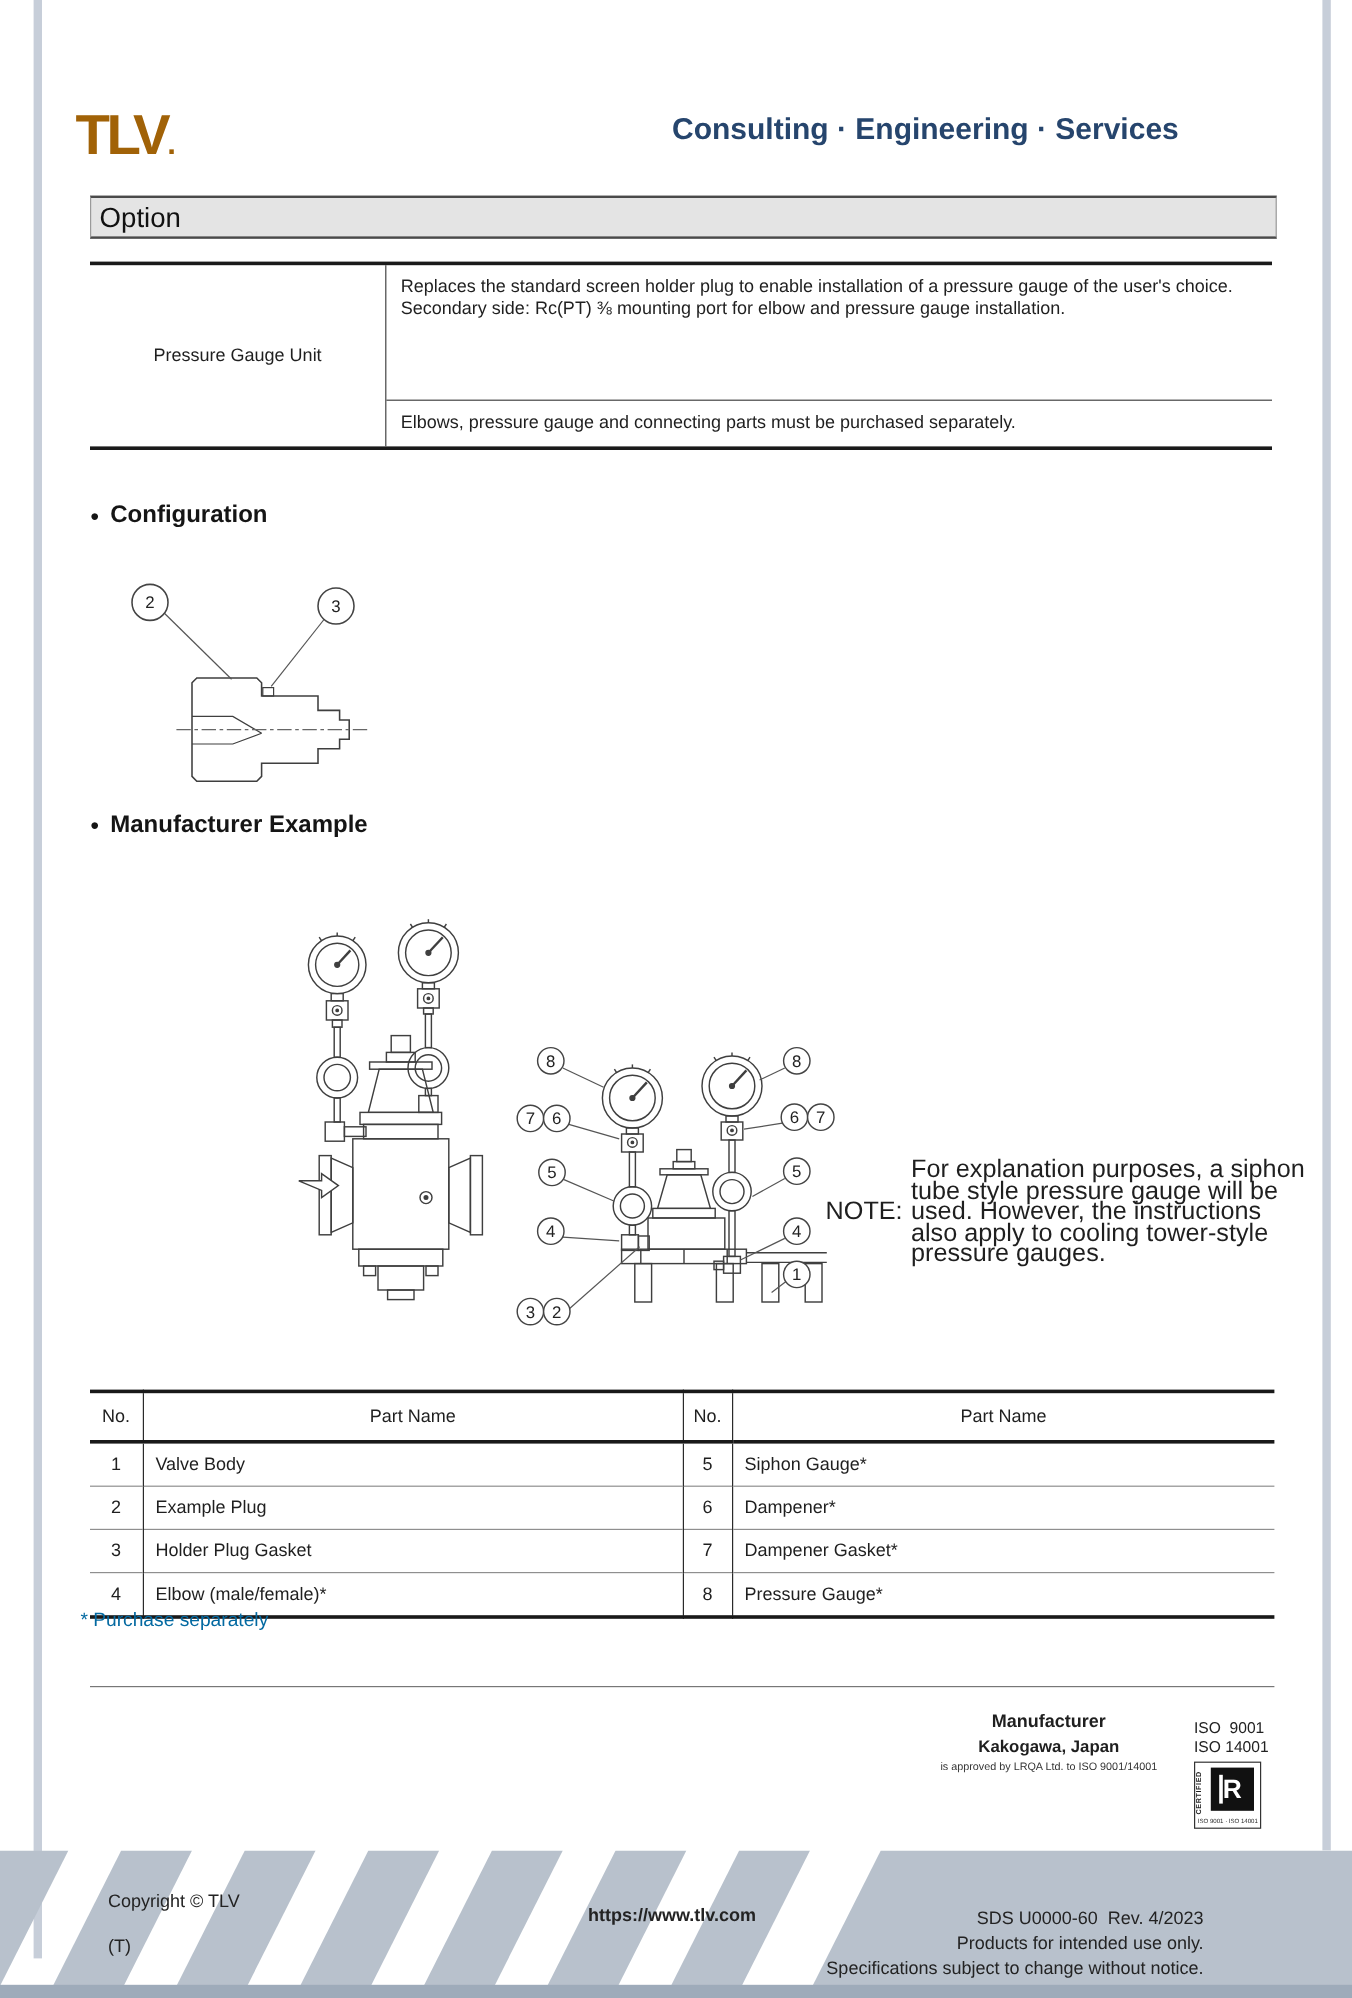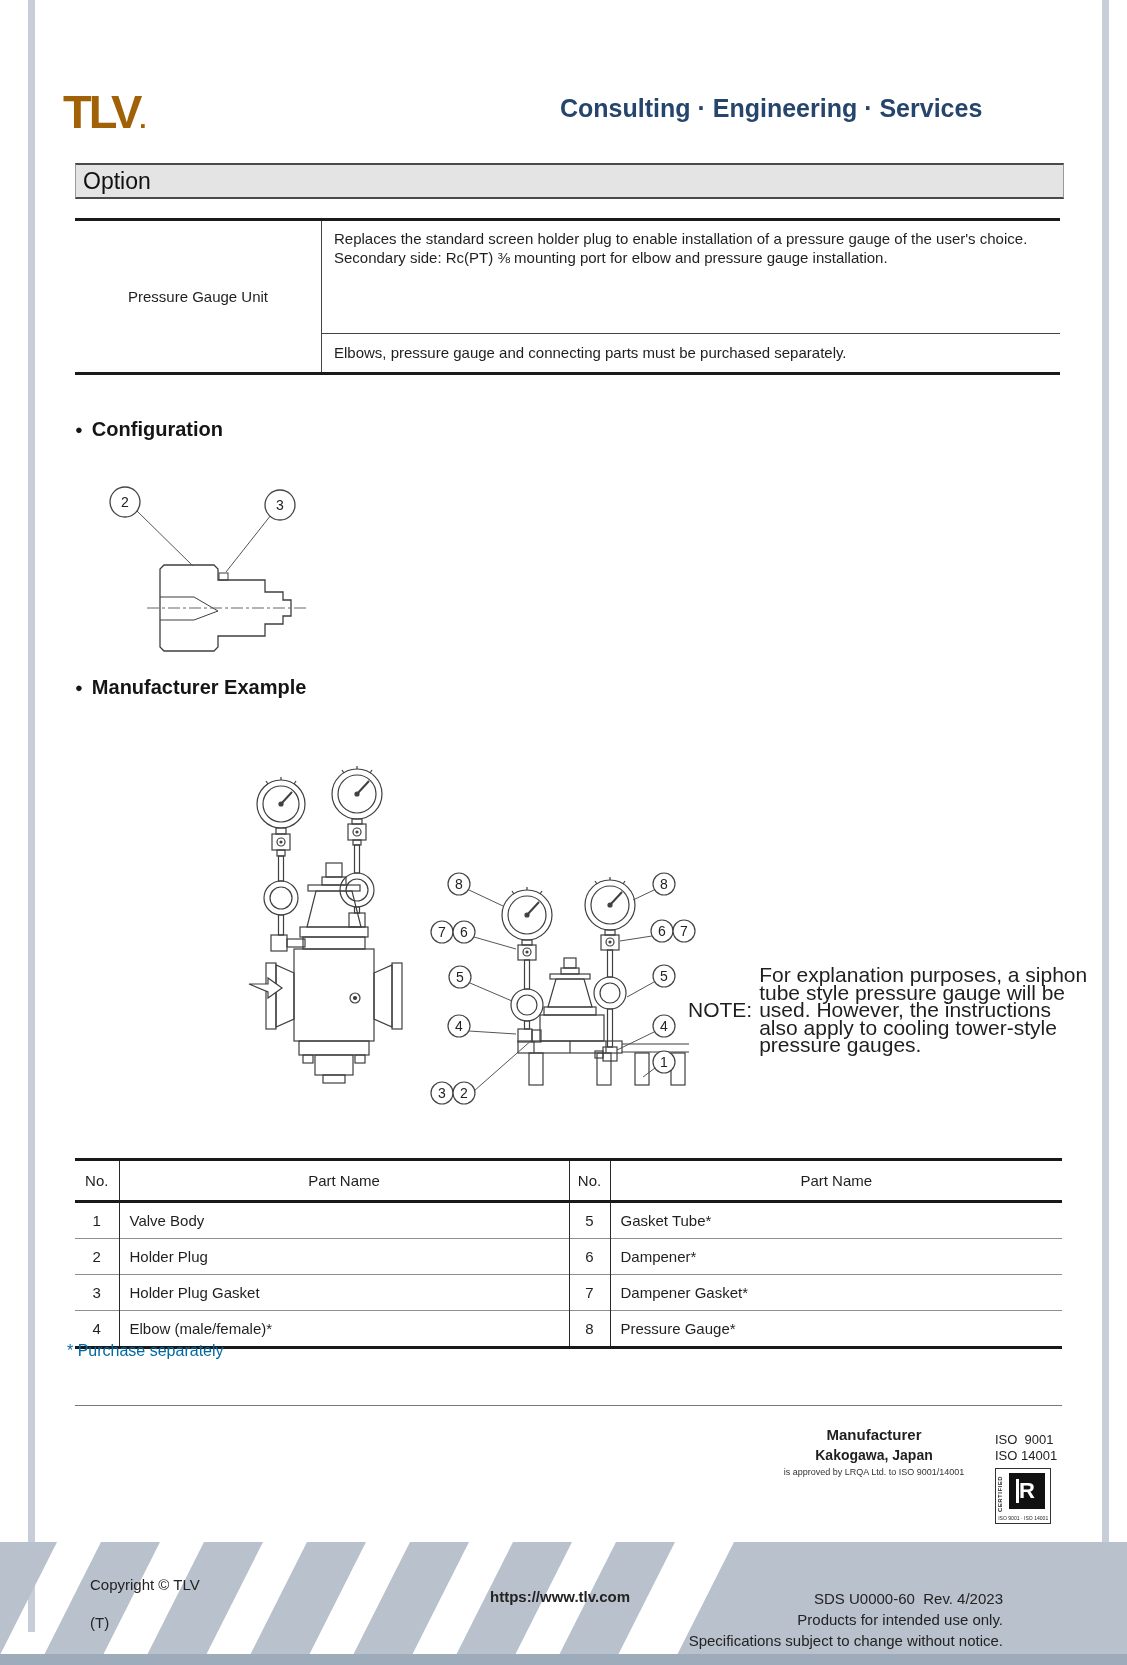--- a/index.html
+++ b/index.html
@@ -355,25 +355,25 @@
         <th class="vr">Part Name</th>
         <th class="vr">No.</th>
         <th>Part Name</th>
       </tr>
     </thead>
     <tbody>
       <tr>
         <td class="num vr">1</td>
         <td class="part vr">Valve Body</td>
         <td class="num vr">5</td>
-        <td class="part">Gasket Tube*</td>
+        <td class="part">Siphon Gauge*</td>
       </tr>
       <tr>
         <td class="num vr">2</td>
-        <td class="part vr">Holder Plug</td>
+        <td class="part vr">Example Plug</td>
         <td class="num vr">6</td>
         <td class="part">Dampener*</td>
       </tr>
       <tr>
         <td class="num vr">3</td>
         <td class="part vr">Holder Plug Gasket</td>
         <td class="num vr">7</td>
         <td class="part">Dampener Gasket*</td>
       </tr>
       <tr>

